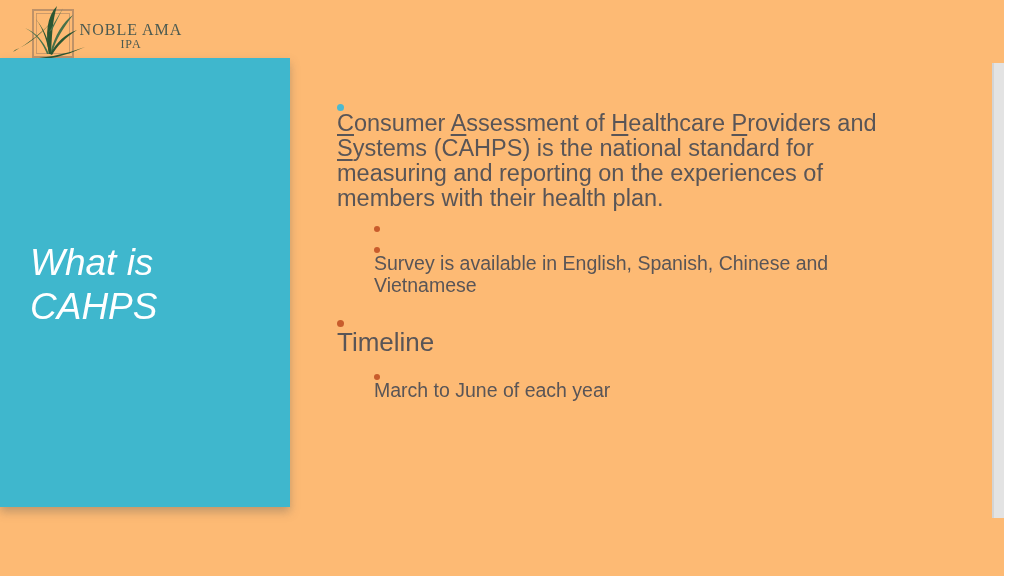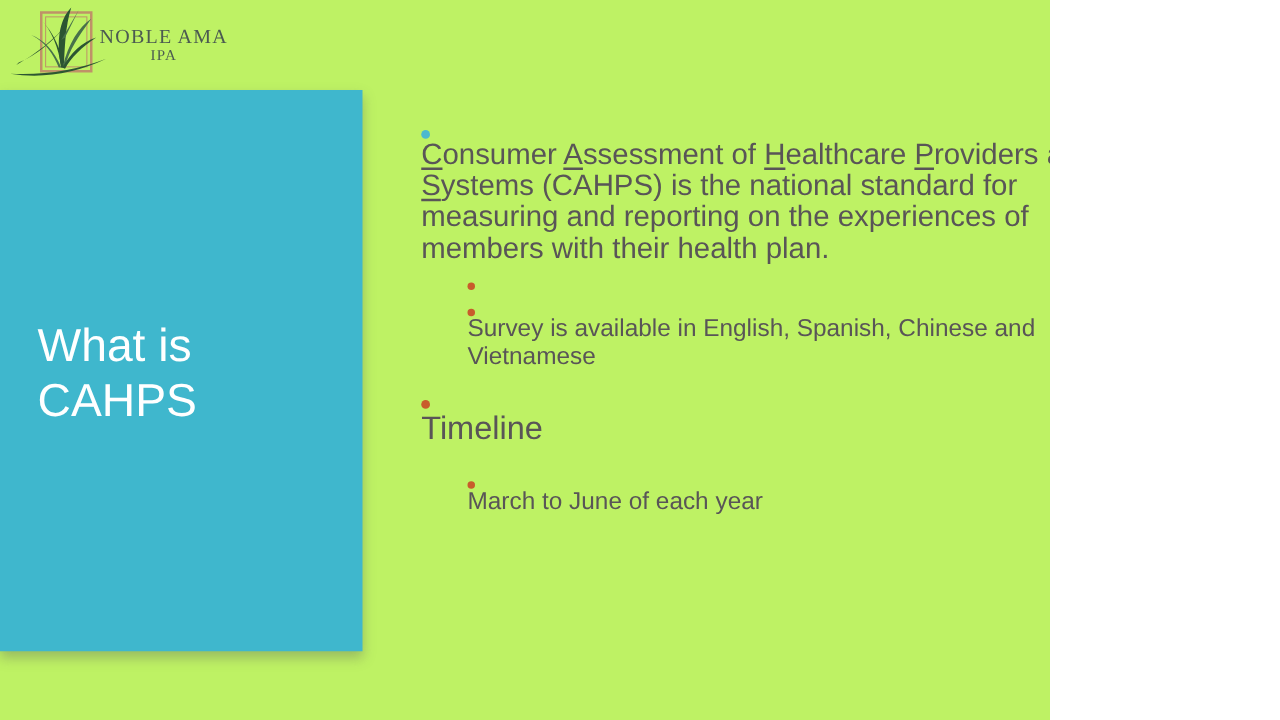--- a/index.html
+++ b/index.html
@@ -1,32 +1,32 @@
 <!DOCTYPE html>
 <html><head>
 <meta charset="utf-8">
 <style>
   html,body{margin:0;padding:0;}
   .slide{
-    position:relative;width:840px;height:576px;background:#bef264;
+    position:relative;width:1004px;height:576px;background:#fdba74;
     overflow:hidden;font-family:"Liberation Sans",sans-serif;
   }
 
   
   .logo{position:absolute;left:5px;top:2px;width:260px;height:62px;}
   .logo svg{position:absolute;left:0;top:0;}
   .logo-text{position:absolute;left:71px;top:20px;width:110px;text-align:center;
     font-family:"Liberation Serif",serif;color:#4b5a51;}
   .logo-line1{font-size:16px;letter-spacing:1px;white-space:nowrap;line-height:15px;}
   .logo-line2{font-size:12px;letter-spacing:1px;line-height:14px;}
 
   
   .side-panel{
-    position:absolute;left:0;top:72px;width:290px;height:449px;
-    background:#3fb7cd;box-shadow:0 5px 9px rgba(90,90,90,.35);
+    position:absolute;left:0;top:58px;width:290px;height:449px;
+    background:#3fb7cd;box-shadow:0 5px 9px rgba(90,90,90,.35);font-style:italic;
   }
   .side-title{
     position:absolute;left:30px;top:183px;width:195px;
     color:#ffffff;font-size:37px;line-height:1.2;font-weight:400;
   }
 
   
   .next-slide-strip{
     position:absolute;left:992px;top:63px;width:30px;height:455px;
     background:#e3e3e3;border-left:2px solid #d4d4d4;
@@ -38,21 +38,21 @@
   .item .txt{white-space:pre-wrap;}
   .item.l1{font-size:23.5px;line-height:25px;}
   .item.l1 .txt{max-width:560px;}
   .item.l2{font-size:19.5px;line-height:21.5px;padding-left:37px;}
   .item.l2 .txt{max-width:535px;}
   .dot{flex:0 0 auto;border-radius:50%;}
   .l1 .dot{width:7px;height:7px;margin:9px 9px 0 0;}
   .l2 .dot{width:6px;height:6px;margin:8px 8px 0 0;}
   .dot.teal{background:#4cb9cf;}
   .dot.orange{background:#c85c2c;}
-  .item.timeline{font-size:26px;line-height:30px;margin-top:12px;margin-bottom:20px;}
+  .item.timeline{font-size:26px;line-height:30px;margin-top:12px;margin-bottom:9px;}
   .item.timeline .dot{margin-top:12px;}
   .u{text-decoration:underline;text-decoration-thickness:1.5px;text-underline-offset:3px;}
 </style>
 </head>
 <body>
 
 <div class="slide">
 
   <div class="logo">
     <svg width="95" height="64" viewBox="0 0 95 64">

